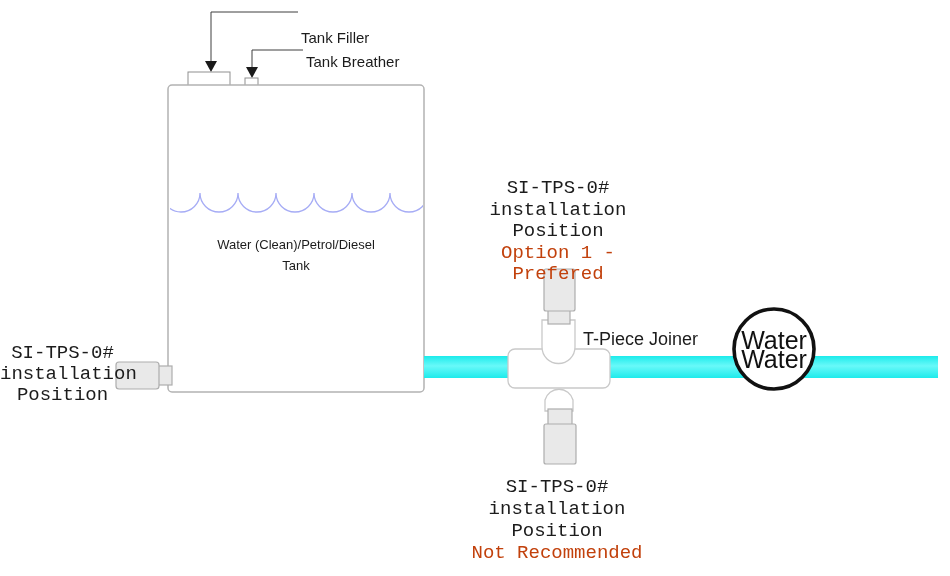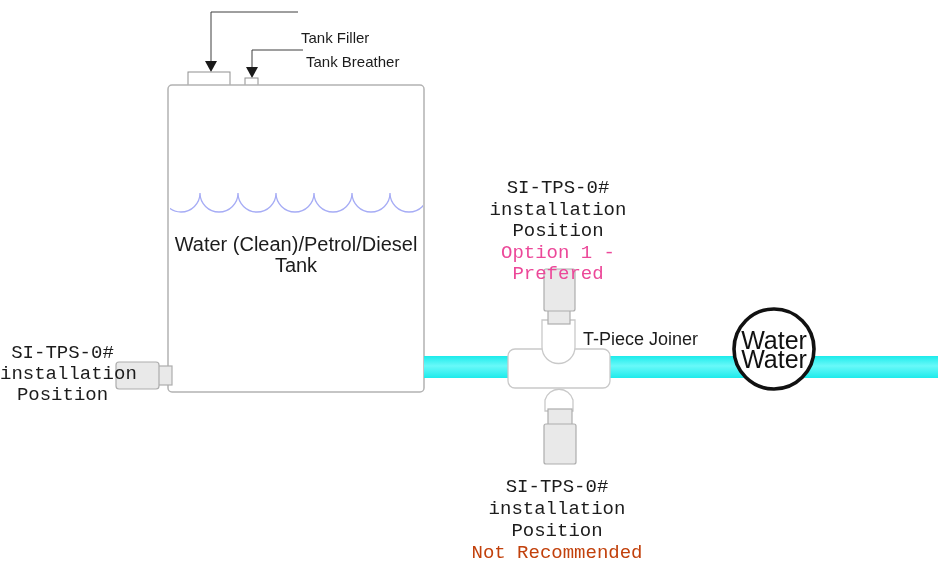--- a/index.html
+++ b/index.html
@@ -7,23 +7,23 @@
     position:relative;
     width:950px;height:576px;
     background:#ffffff;
     font-family:"Liberation Sans", sans-serif;
     overflow:hidden;
   }
   .canvas svg{position:absolute;left:0;top:0;}
   .lbl{position:absolute;color:#1c1c1c;white-space:nowrap;}
   .small-lbl{font-size:15px;line-height:15px;}
   .ann{position:absolute;text-align:center;font-size:19px;line-height:21.5px;color:#1c1c1c;font-family:Liberation Mono, monospace;}
-  .tank-lbl{position:absolute;text-align:center;font-size:20px;line-height:21px;color:#1c1c1c;}
+  .tank-lbl{position:absolute;text-align:center;font-size:13px;line-height:21px;color:#1c1c1c;}
   .pump-lbl{position:absolute;text-align:center;font-size:25px;line-height:18.5px;color:#111;}
-  .status-green{color:#ec4899;}
+  .status-green{color:#c2410c;}
   .status-red{color:#c2410c;}
 
   
   .tank{fill:#ffffff;stroke:#b3b3b3;stroke-width:1.5;}
   .fitting{fill:#ffffff;stroke:#8f8f8f;stroke-width:1;}
   .leader{fill:none;stroke:#3f3f3f;stroke-width:1;}
   .arrowhead{fill:#1a1a1a;stroke:none;}
   .wave{fill:none;stroke-width:1.3;}
   .sensor{fill:#e9e9e9;stroke:#adadad;stroke-width:1.2;}
   .tpiece{fill:#ffffff;stroke:#c9c9c9;stroke-width:1.3;}

